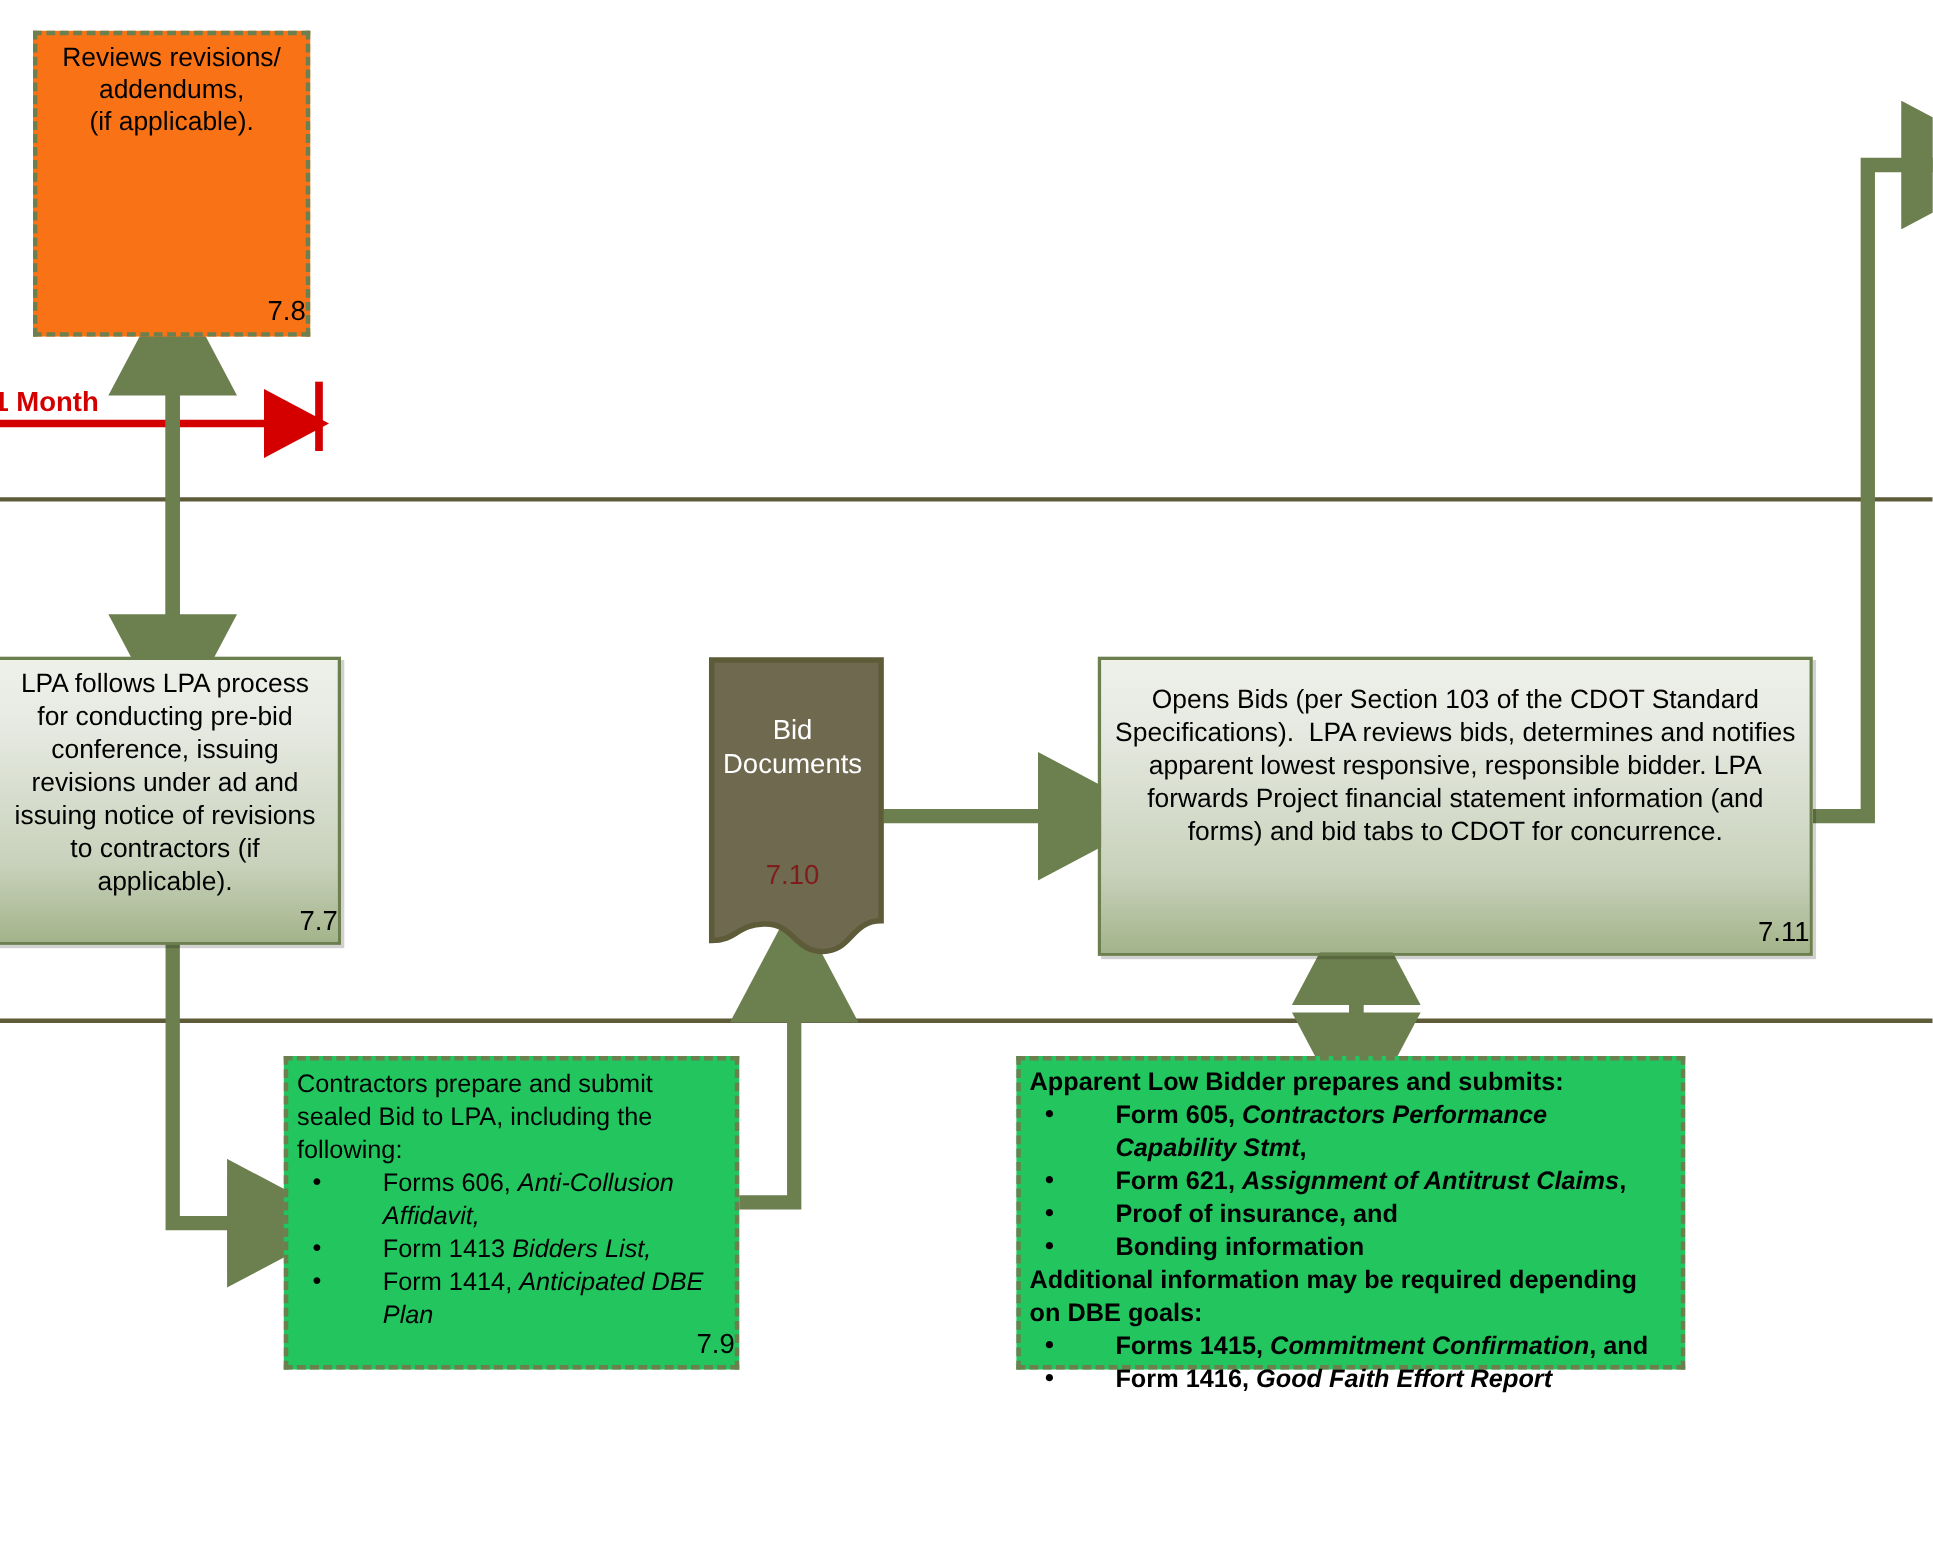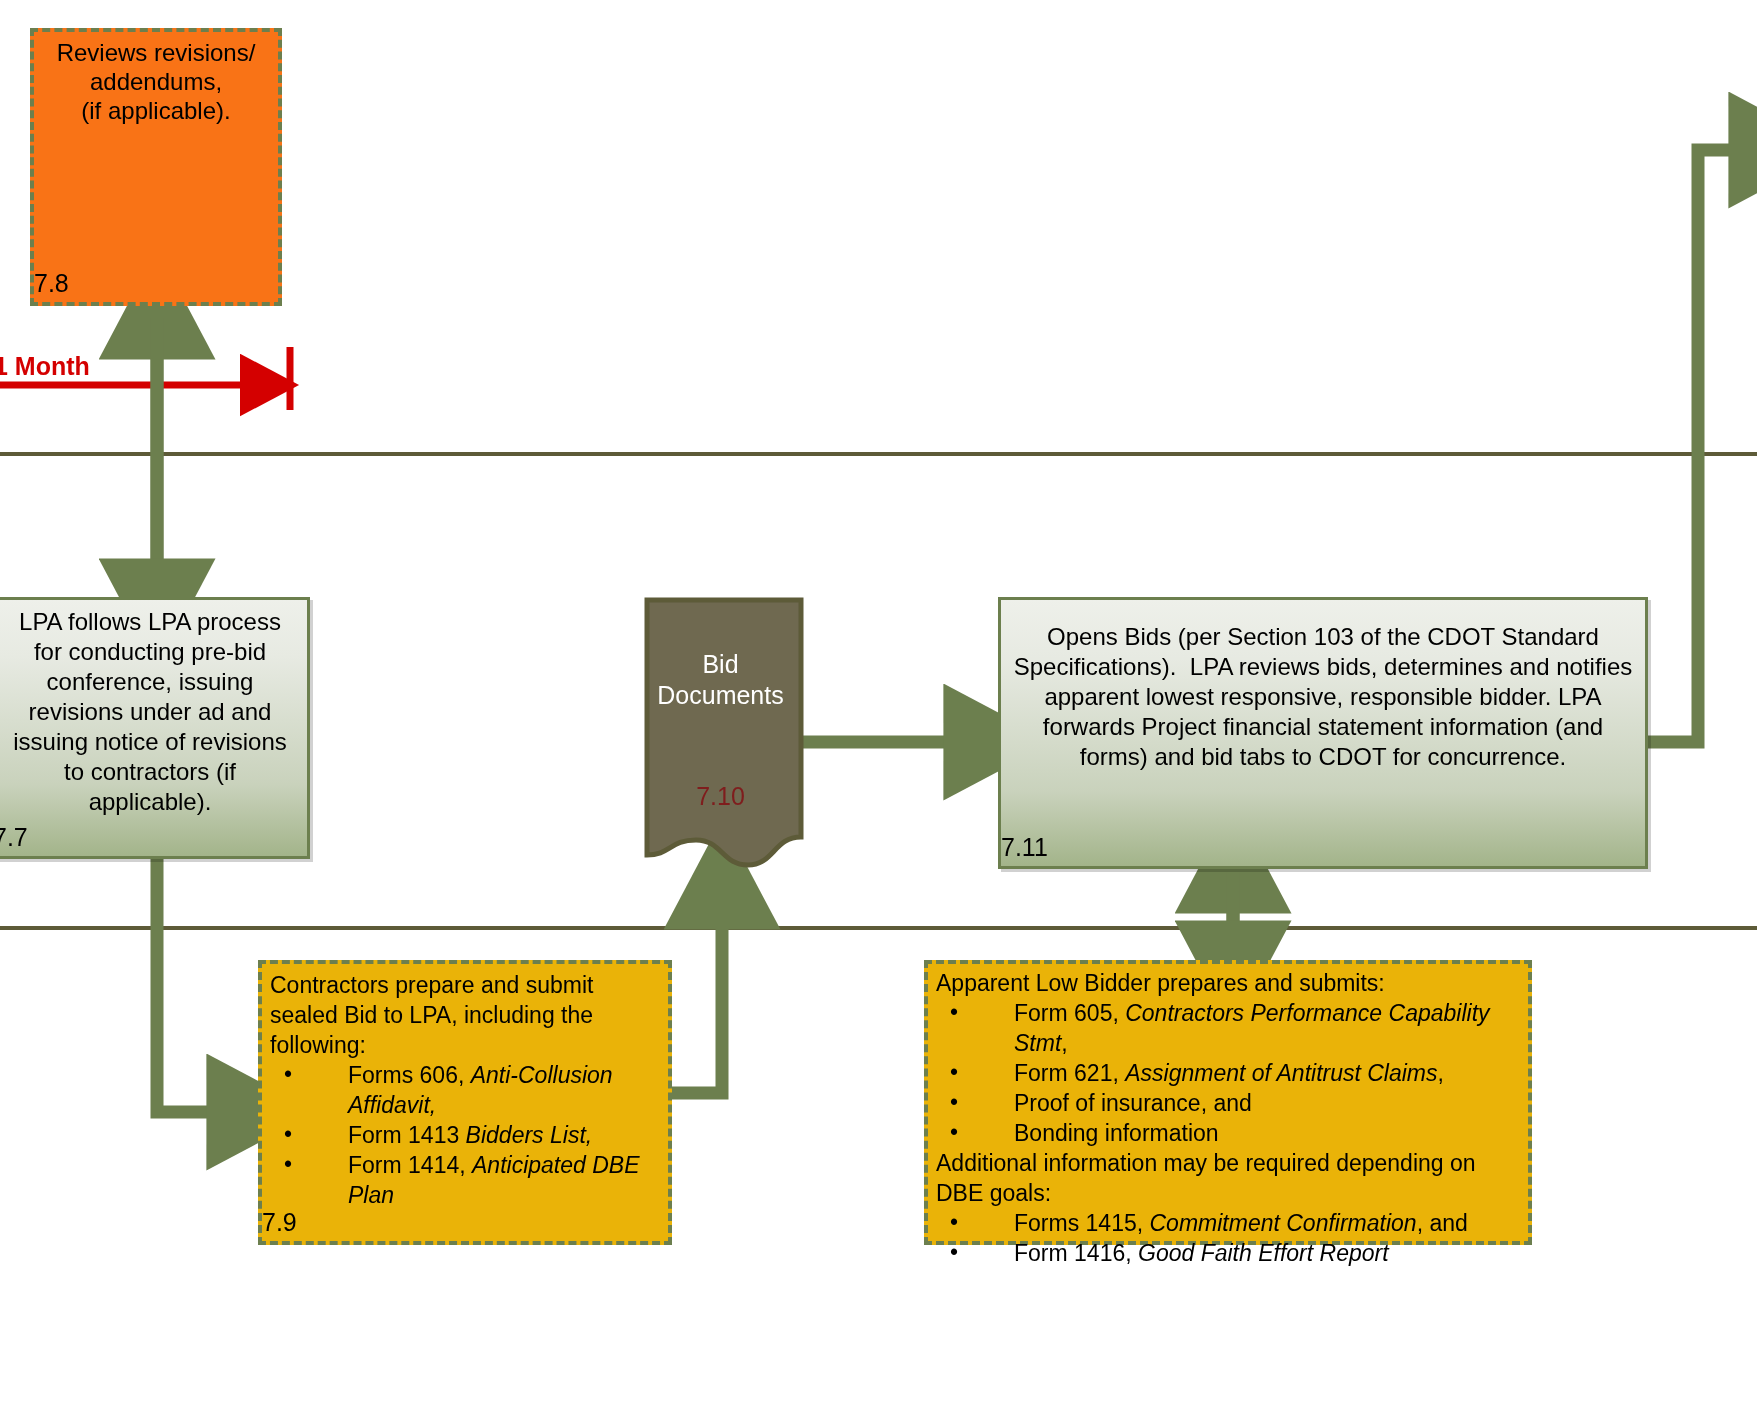--- a/index.html
+++ b/index.html
@@ -20,27 +20,27 @@
   }
   
   .box-grad{
      background:linear-gradient(180deg,#eef0ea 0%,#e7eae2 22%,#c9d2bc 72%,#a3b48a 100%);
      border:3px solid #6c7f4e;
      box-shadow:3px 3px 0 rgba(0,0,0,0.18);
      text-align:center;
   }
   
   .box-peach{
-     background:#eab308;
+     background:#22c55e;
      border:4px dashed #6c7f4e;
      text-align:left;
   }
 
   .ttl{font-size:24px;line-height:29px;padding:6px 10px 0 10px;text-align:center;}
-  .num{position:absolute;bottom:4px;left:0;right:0;text-align:left;font-size:25px;}
+  .num{position:absolute;bottom:4px;left:0;right:0;text-align:right;font-size:25px;}
 
   
   .doc-label{position:absolute;left:0;right:0;top:52px;text-align:center;color:#ffffff;
              font-size:25px;line-height:31px;}
   .doc-num{position:absolute;left:0;right:0;top:185px;text-align:center;color:#7f1d1d;font-size:25px;}
 
   
   ul.blist{margin:0;padding:0;list-style:none;}
   ul.blist li{position:relative;padding-left:78px;font-size:23px;line-height:30px;}
   ul.blist li .bul{position:absolute;left:14px;top:-1px;font-size:23px;}
@@ -131,21 +131,21 @@
   <div class="node box-peach" style="left:258px;top:960px;width:414px;height:285px;padding:6px 8px 0 8px;">
     <div class="ptxt">Contractors prepare and submit sealed Bid to LPA, including the following:</div>
     <ul class="blist">
       <li><span class="bul">•</span><span>Forms 606, </span><span class="ital">Anti-Collusion Affidavit,</span></li>
       <li><span class="bul">•</span><span>Form 1413 </span><span class="ital">Bidders List,</span></li>
       <li><span class="bul">•</span><span>Form 1414, </span><span class="ital">Anticipated DBE Plan</span></li>
     </ul>
     <div class="num">7.9</div>
   </div>
 
-  <div class="node box-peach" style="left:924px;top:960px;width:608px;height:285px;padding:4px 8px 0 8px;">
+  <div class="node box-peach" style="left:924px;top:960px;width:608px;height:285px;padding:4px 8px 0 8px;font-weight:bold;">
     <div class="ptxt">Apparent Low Bidder prepares and submits:</div>
     <ul class="blist">
       <li><span class="bul">•</span><span>Form 605, </span><span class="ital">Contractors Performance Capability Stmt</span><span>,</span></li>
       <li><span class="bul">•</span><span>Form 621, </span><span class="ital">Assignment of Antitrust Claims</span><span>,</span></li>
       <li><span class="bul">•</span><span>Proof of insurance, and</span></li>
       <li><span class="bul">•</span><span>Bonding information</span></li>
     </ul>
     <div class="ptxt">Additional information may be required depending on DBE goals:</div>
     <ul class="blist">
       <li><span class="bul">•</span><span>Forms 1415, </span><span class="ital">Commitment Confirmation</span><span>, and</span></li>

